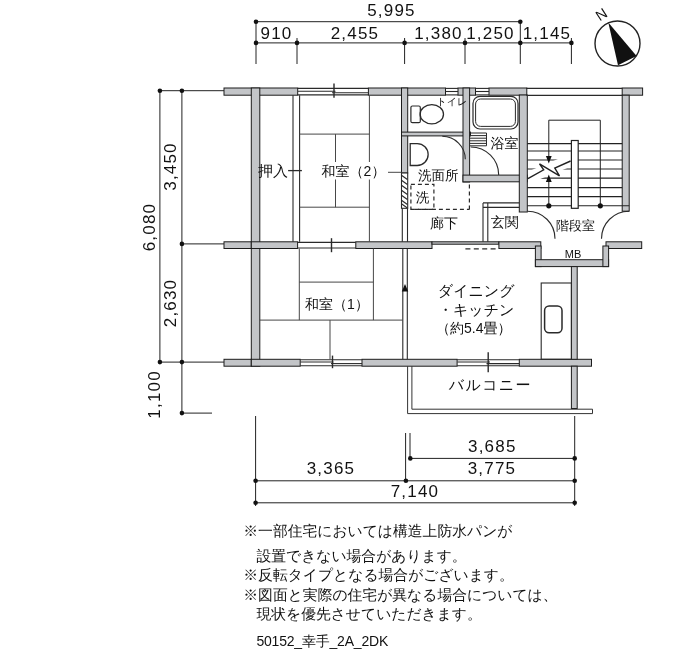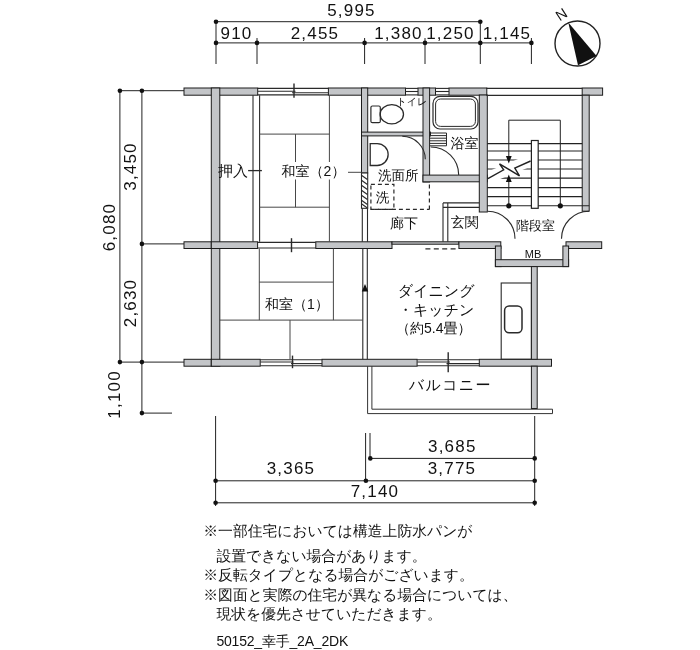--- a/index.html
+++ b/index.html
@@ -1,16 +1,16 @@
 <!DOCTYPE html>
 <html><head>
 <meta charset="utf-8">
 <style>
   html,body{margin:0;padding:0;background:#fff;}
-  #page{width:588px;height:650px;position:relative;font-family:"Liberation Sans",sans-serif;}
+  #page{width:588px;height:650px;position:relative;font-family:"Liberation Sans",sans-serif;padding-left:40px;}
   svg text{font-family:"Liberation Sans",sans-serif;fill:#111;}
 </style>
 </head>
 <body>
 <div id="page">
 <svg width="700" height="650" viewBox="0 0 700 650">
 
 <rect x="0" y="0" width="700" height="650" fill="#ffffff"></rect>
 <g id="room-areas" fill="none" stroke="none">
 

